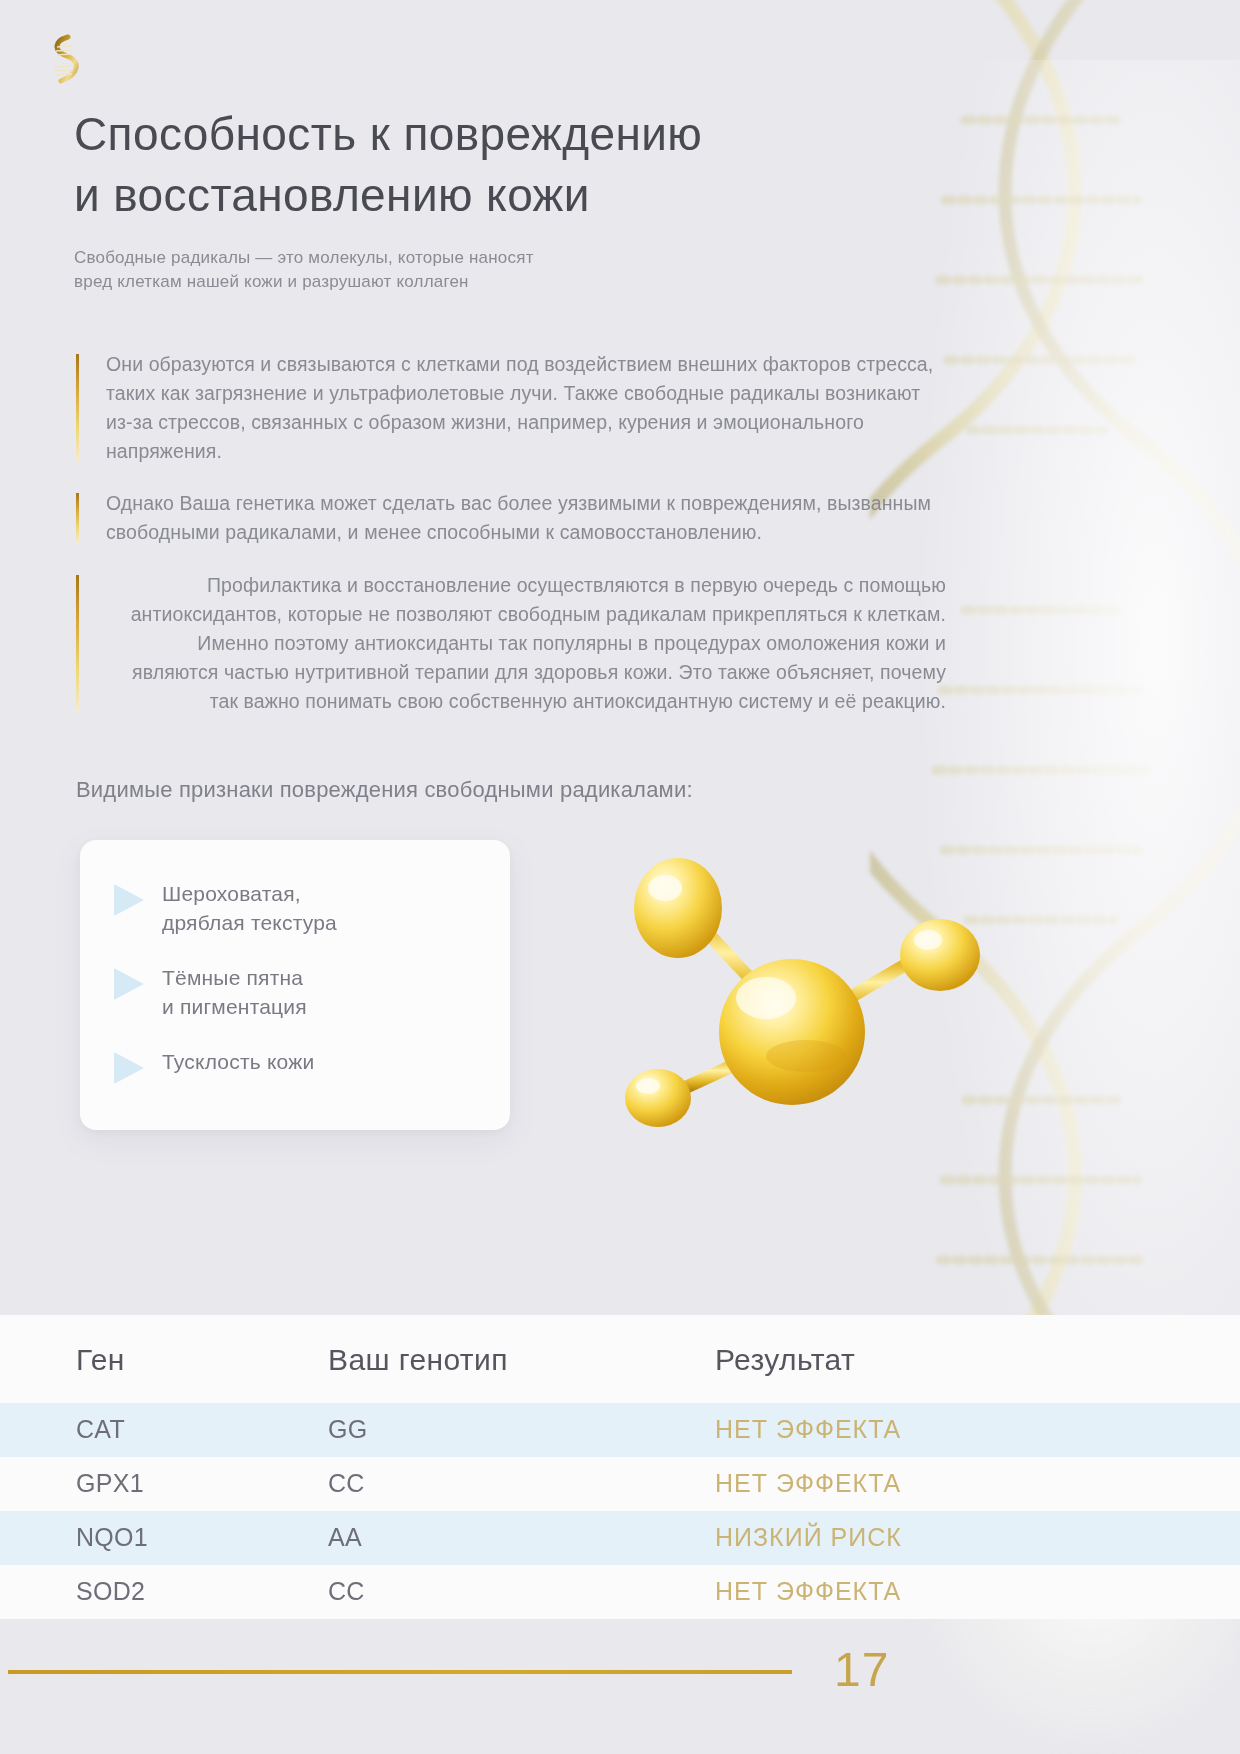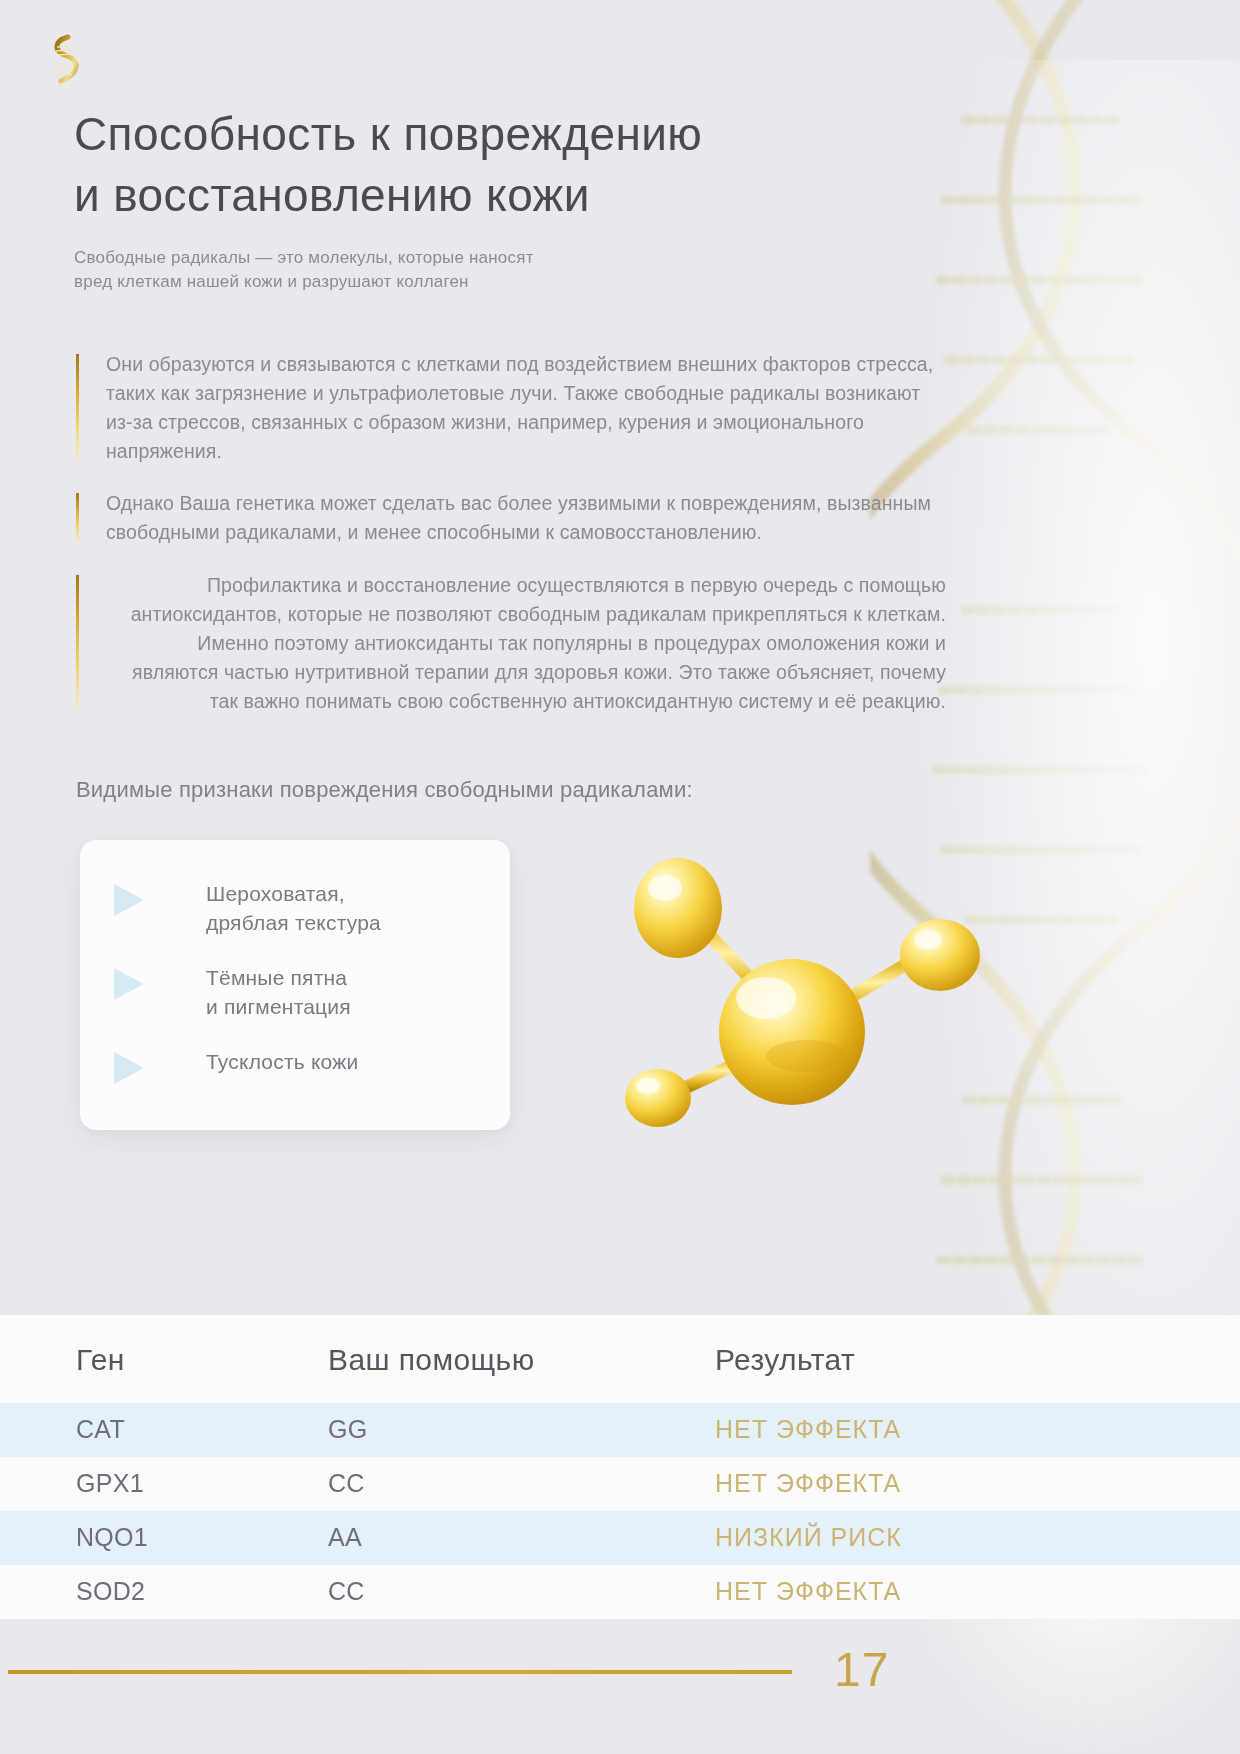--- a/index.html
+++ b/index.html
@@ -174,21 +174,20 @@
     border-bottom: 16px solid transparent;
     margin-right: 18px;
     margin-top: 4px;
   }
   .sign-row .txt {
     font-size: 21px;
     line-height: 1.38;
     font-weight: 300;
     color: #7a7a84;
     letter-spacing: .2px;
-    margin-left: 44px;
   }
   .sign-row .txt span { display:block; }
 
   
   .table-wrap {
     position: absolute;
     left: 0;
     top: 1315px;
     width: 1240px;
     background: #fbfbfc;
@@ -421,21 +420,21 @@
   <div class="table-wrap">
     <table class="gtable">
       <colgroup>
           <col class="c1">
           <col class="c2">
           <col class="c3">
         </colgroup>
       <thead>
         <tr>
           <th class="h1">Ген</th>
-          <th class="h2">Ваш помощью</th>
+          <th class="h2">Ваш генотип</th>
           <th class="h3">Результат</th>
         </tr>
       </thead>
       <tbody>
         <tr class="odd">
           <td class="gene">CAT</td>
           <td class="geno">GG</td>
           <td class="res">НЕТ ЭФФЕКТА</td>
         </tr>
         <tr class="even">

